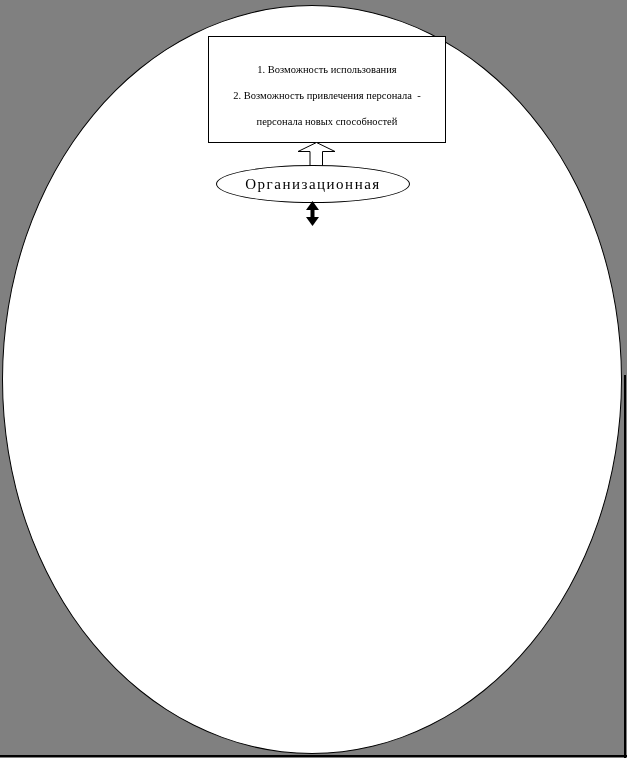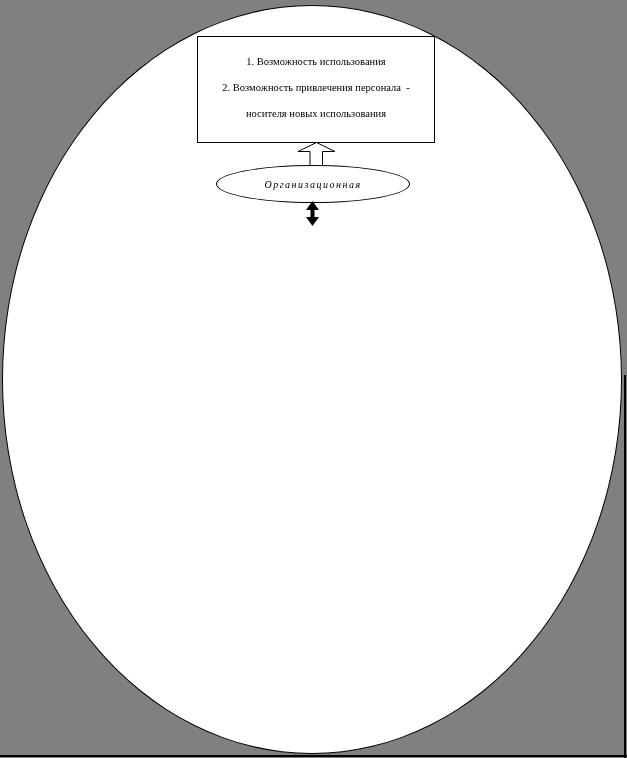--- a/index.html
+++ b/index.html
@@ -35,27 +35,27 @@
     background:var(--line);
   }
   .right-rule{
     position:absolute;
     left:624px; top:375px;
     width:2px; height:383px;
     background:var(--line);
   }
   .benefits-box{
     position:absolute;
-    left:197px; top:36px;
+    left:208px; top:36px;
     width:238px; height:107px;
     box-sizing:border-box;
     background:var(--fill);
     border:1px solid var(--line);
     text-align:center;
-    padding-top:12px;
+    padding-top:20px;
     color:var(--line);
   }
   .benefits-box .line{
     font-size:10.5px;
     line-height:26px;
     height:26px;
     white-space:pre;
     overflow:hidden;
   }
   .block-arrow{
@@ -68,42 +68,41 @@
     width:194px; height:38px;
     box-sizing:border-box;
     background:var(--fill);
     border:1px solid var(--line);
     border-radius:50%;
     display:flex;
     align-items:center;
     justify-content:center;
   }
   .cat-ellipse .label{
-    font-size:10px;
+    font-size:15px;
     letter-spacing:1.5px;
     color:var(--line);
     white-space:nowrap;
-    font-style:italic;
   }
   .updown-arrow{
     position:absolute;
     left:300px; top:200px;
   }
 </style>
 </head>
 <body>
 
 <div class="stage">
 
   <div class="big-ellipse"></div>
 
   <div class="benefits-box">
     <div class="line">1. Возможность использования</div>
     <div class="line">2. Возможность привлечения персонала  -</div>
-    <div class="line">носителя новых использования</div>
+    <div class="line">персонала новых способностей</div>
   </div>
 
   <svg class="block-arrow" width="55" height="41" viewBox="0 0 55 41">
     <polygon points="26.5,7.5 45,16.5 32.5,16.5 32.5,40 20,40 20,16.5 8,16.5" fill="#ffffff" stroke="#000000" stroke-width="1"></polygon>
   </svg>
 
   <div class="cat-ellipse">
     <span class="label">Организационная</span>
   </div>
 

